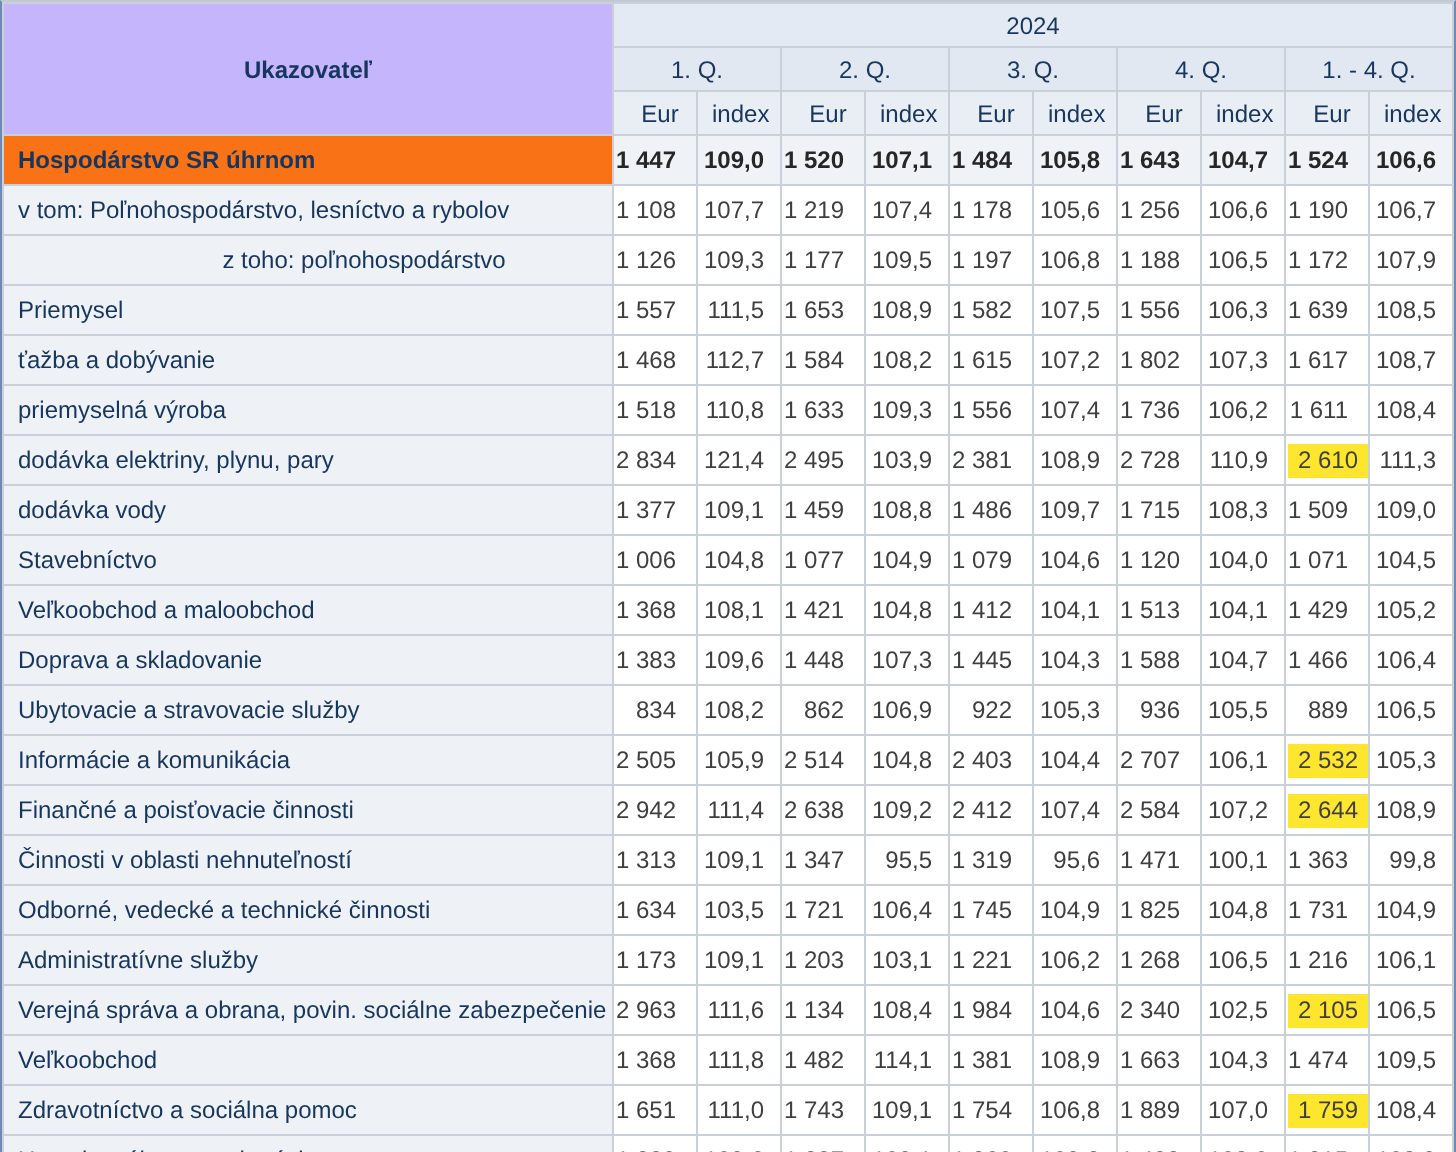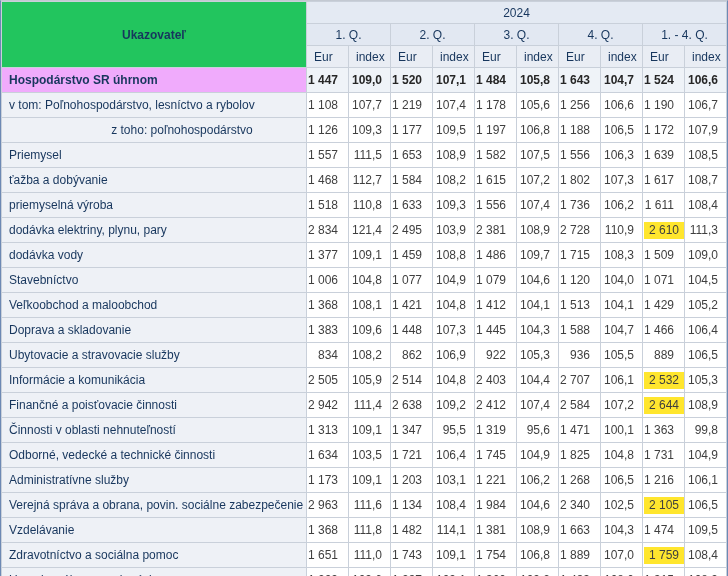--- a/index.html
+++ b/index.html
@@ -13,35 +13,35 @@
   col.c-label{width:305px;}
   th,td{
     border:1px solid #c9d0da;
     font-size:12px;
     overflow:hidden;white-space:nowrap;
   }
   thead th{
     background:#e3e9f3;color:#17365d;font-weight:normal;
     height:21px;text-align:center;padding:0 2px;
   }
-  th.indicator{background:#22c55e;font-weight:bold;}
+  th.indicator{background:#c4b5fd;font-weight:bold;}
   th.year{font-weight:normal;background:#e4eaf3;}
   th.qh{background:#e2e8f2;}
-  th.uh{background:#e9edf4;text-align:left;padding-left:7px;}
+  th.uh{background:#e9edf4;text-align:center;padding-left:7px;}
   th.uh.idx{text-align:right;padding-right:8px;}
   tbody td{height:22px;color:#3f3f3f;background:#ffffff;}
   td.lbl{
     background:#eef1f6;color:#17365d;text-align:left;
     padding-left:7px;
   }
   td.lbl.ind{padding-left:57px;text-align:center;}
   td.eur{text-align:right;padding-right:10px;}
   td.idx{text-align:right;padding-right:8px;}
   tr.total-row td{font-weight:bold;}
-  tr.total-row td.lbl{background:#f0abfc;color:#17365d;}
+  tr.total-row td.lbl{background:#f97316;color:#17365d;}
   tr.total-row td.eur,tr.total-row td.idx{background:#eff3f8;color:#262626;}
   .hl{
     background:#ffe62e;
     padding:1px 5px 2px 5px;
   }
 </style>
 </head>
 <body>
 
 <div class="tbl-wrap">
@@ -313,21 +313,21 @@
           <td class="eur">1 134</td>
           <td class="idx">108,4</td>
           <td class="eur">1 984</td>
           <td class="idx">104,6</td>
           <td class="eur">2 340</td>
           <td class="idx">102,5</td>
           <td class="eur"><span class="hl">2 105</span></td>
           <td class="idx">106,5</td>
         </tr>
         <tr>
-          <td class="lbl">Vzdelávanie</td>
+          <td class="lbl">Veľkoobchod</td>
           <td class="eur">1 368</td>
           <td class="idx">111,8</td>
           <td class="eur">1 482</td>
           <td class="idx">114,1</td>
           <td class="eur">1 381</td>
           <td class="idx">108,9</td>
           <td class="eur">1 663</td>
           <td class="idx">104,3</td>
           <td class="eur">1 474</td>
           <td class="idx">109,5</td>

